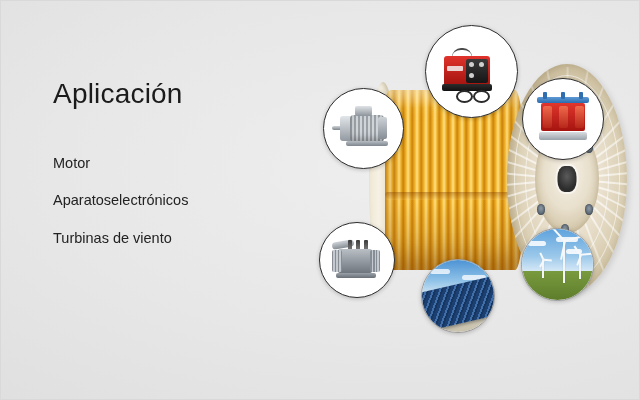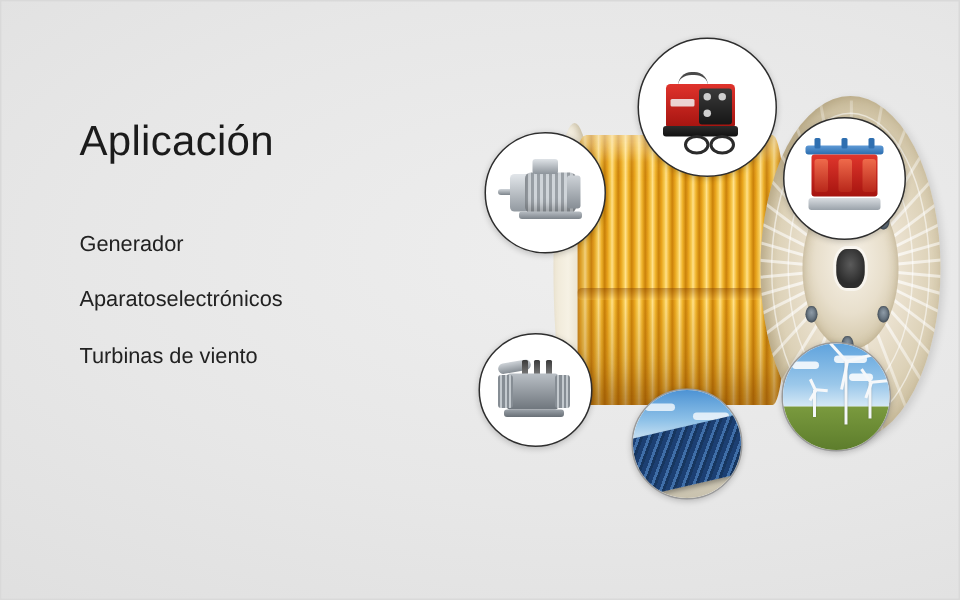--- a/index.html
+++ b/index.html
@@ -187,21 +187,21 @@
     transform-origin:50% 0%;}
 </style>
 </head>
 <body>
 
 <div class="banner">
 
   <div class="copy">
     <h1 class="title">Aplicación</h1>
     <ul class="applist">
-      <li>Generador</li>
+      <li>Motor</li>
       <li>Aparatoselectrónicos</li>
       <li>Turbinas de viento</li>
     </ul>
   </div>
 
   <div class="spool">
     <div class="flange-left"></div>
     <div class="wire"></div>
     <div class="wire-band"></div>
     <div class="flange-right">

